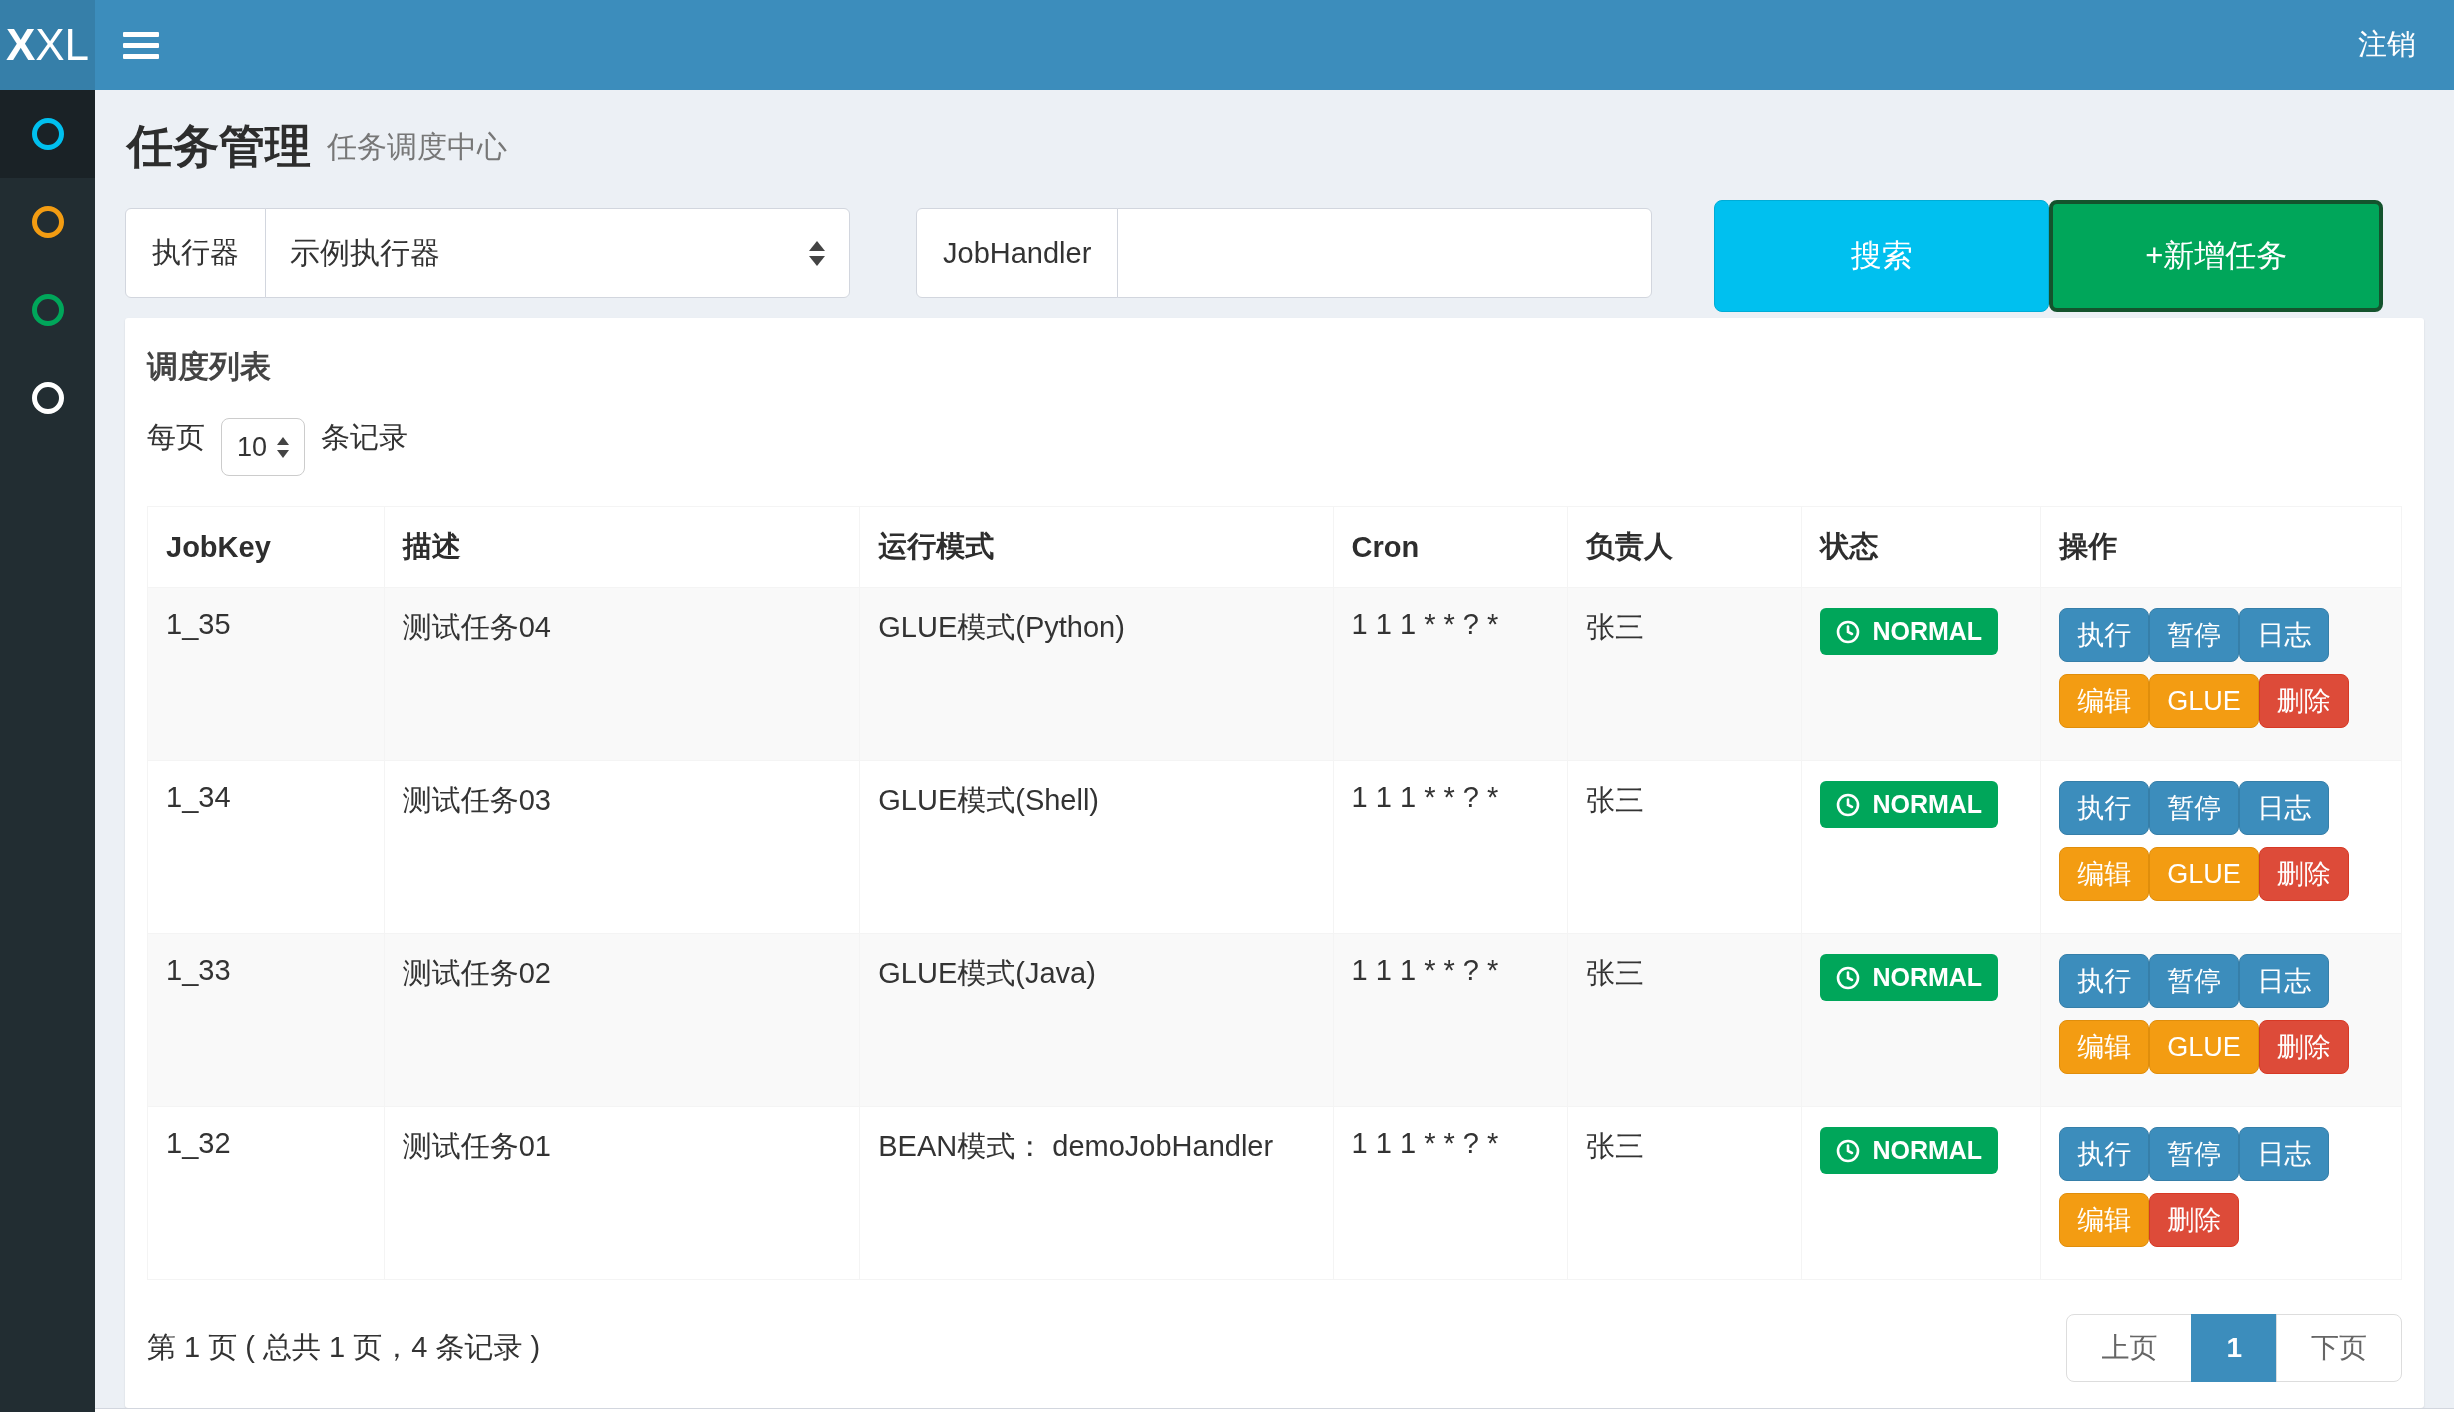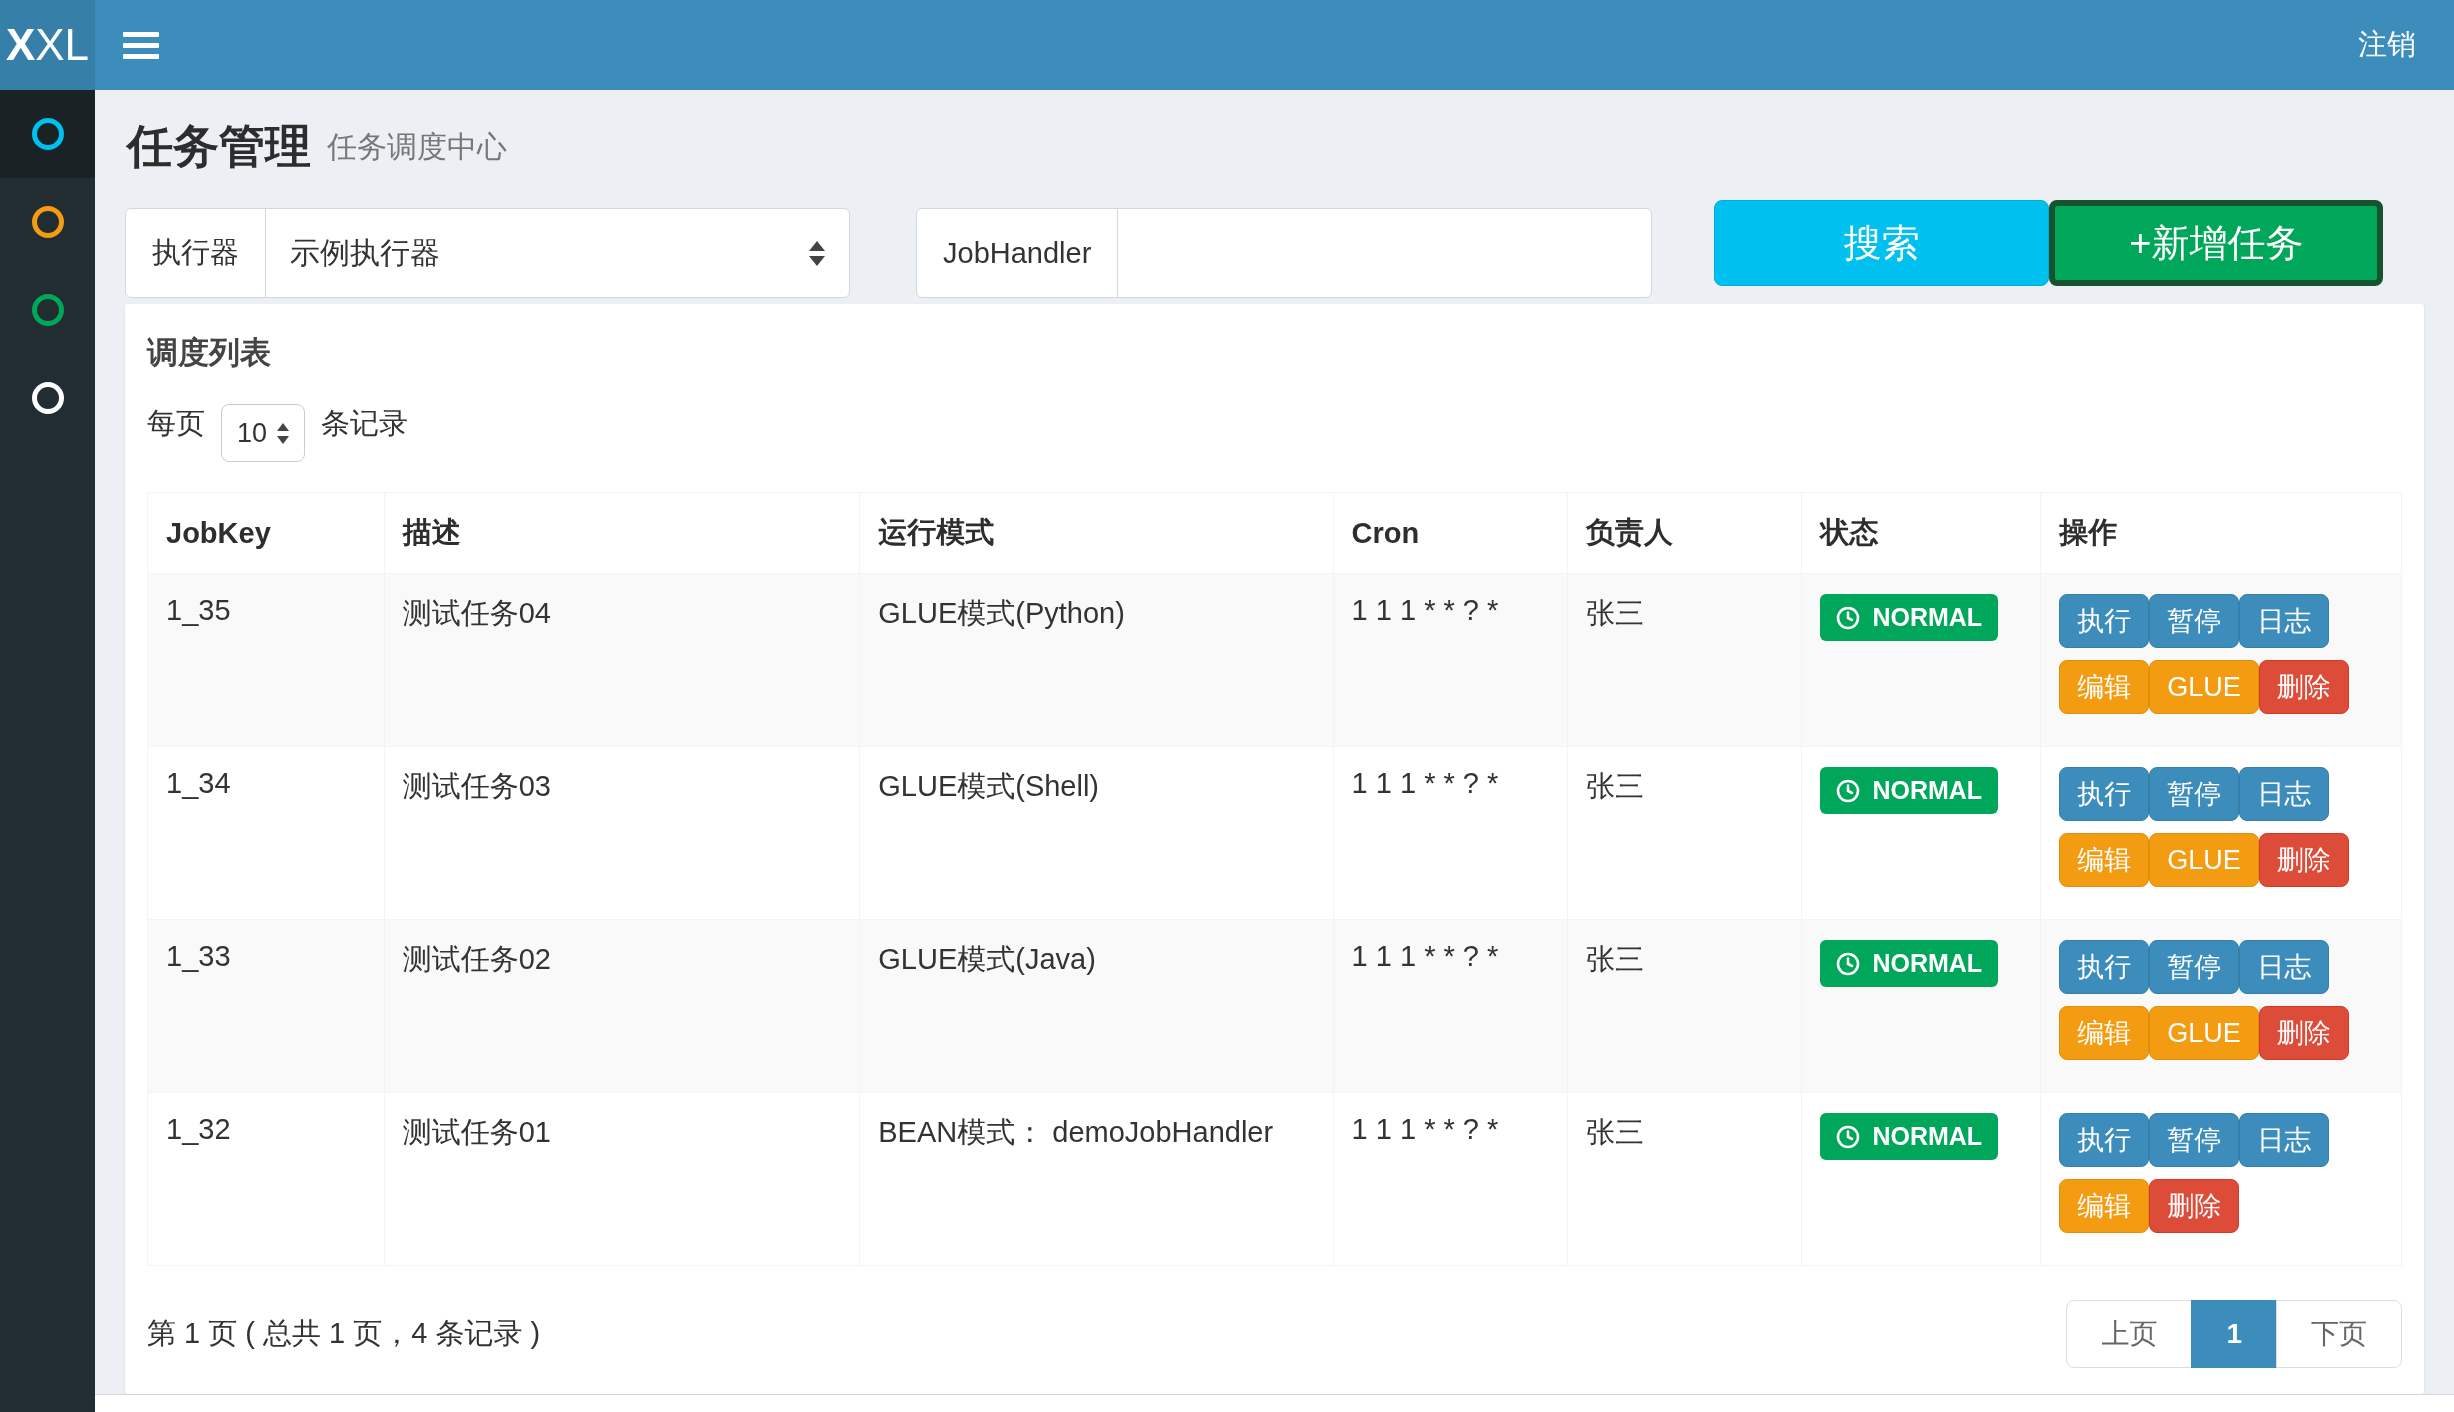--- a/index.html
+++ b/index.html
@@ -35,23 +35,23 @@
   
   .filter-row { margin: 6px 30px 0; display: flex; align-items: flex-start; }
   .input-group { display: flex; height: 90px; margin-top: 8px; }
   .ig-addon { background: #fff; border: 1px solid #d2d6de; border-radius: 6px 0 0 6px; display: flex; align-items: center; padding: 0 26px; font-size: 29px; color: #333; white-space: nowrap; }
   .select-box { width: 585px; margin-left: -1px; background: #fff; border: 1px solid #d2d6de; border-radius: 0 6px 6px 0; display: flex; align-items: center; justify-content: space-between; padding: 0 24px; font-size: 30px; cursor: pointer; }
   .caret-stack { display: flex; flex-direction: column; gap: 5px; }
   .caret-up { width: 0; height: 0; border-left: 8px solid transparent; border-right: 8px solid transparent; border-bottom: 10px solid #444; }
   .caret-down { width: 0; height: 0; border-left: 8px solid transparent; border-right: 8px solid transparent; border-top: 10px solid #444; }
   .jobhandler-group { margin-left: 66px; }
   .text-input { width: 535px; margin-left: -1px; border: 1px solid #d2d6de; border-radius: 0 6px 6px 0; font-size: 29px; padding: 0 20px; outline: none; color: #333; font-family: inherit; }
-  .btn { border-radius: 8px; color: #fff; font-size: 38px; height: 86px; cursor: pointer; font-family: inherit; display: flex; align-items: center; justify-content: center; }
+  .btn { border-radius: 8px; color: #fff; font-size: 31px; height: 112px; cursor: pointer; font-family: inherit; display: flex; align-items: center; justify-content: center; }
   .search-btn { margin-left: 62px; width: 335px; background: #00c0ef; border: 1px solid #00acd6; }
-  .add-btn { width: 334px; background: #00a65a; border: 6px solid #14532d; }
+  .add-btn { width: 334px; background: #00a65a; border: 4px solid #14532d; }
 
   
   .box { margin: 6px 30px 0; background: #fff; border-radius: 3px; padding: 28px 22px 26px; box-shadow: 0 1px 2px rgba(0,0,0,0.12); }
   .box-title { margin: 0 0 30px; font-size: 31px; font-weight: bold; color: #444; }
   .length-row { display: flex; align-items: flex-start; gap: 16px; font-size: 29px; color: #333; margin-bottom: 30px; }
   .mini-select { width: 84px; height: 58px; background: #fff; border: 1px solid #ccc; border-radius: 8px; display: flex; align-items: center; justify-content: center; gap: 10px; font-size: 27px; cursor: pointer; }
   .mini-select .caret-up { border-left-width: 6px; border-right-width: 6px; border-bottom-width: 8px; }
   .mini-select .caret-down { border-left-width: 6px; border-right-width: 6px; border-top-width: 8px; }
 
   

